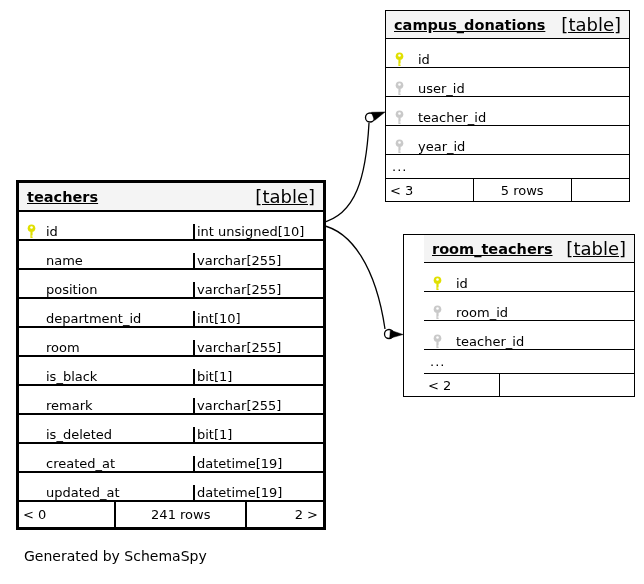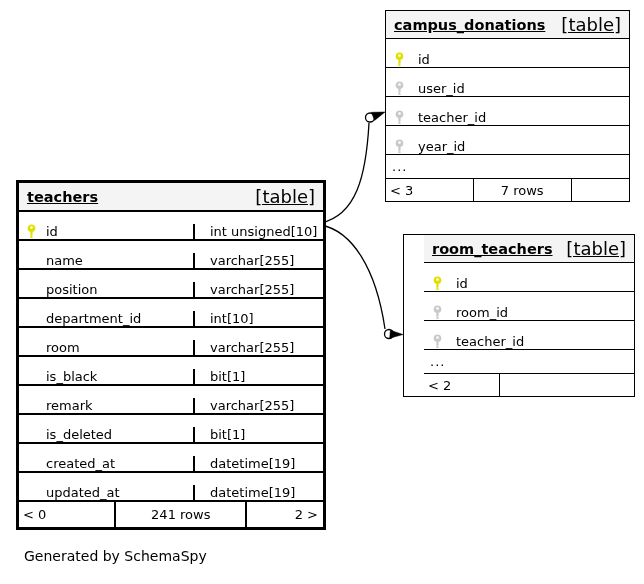--- a/index.html
+++ b/index.html
@@ -21,21 +21,21 @@
   .focus .hdr{border-bottom-width:2px;height:27px;}
   .tname{font-weight:bold;font-size:14.5px;}
   .ttype{font-size:18px;}
 
   .row{display:flex;align-items:flex-end;border-bottom:1px solid #000;height:28px;}
   .focus .row{border-bottom-width:2px;height:27px;}
   .row:last-child{}
   .cell{display:flex;align-items:center;}
   .namecell{flex:1;padding-left:8px;}
   .focus .namecell{flex:none;width:167px;border-right:2px solid #000;padding-left:7px;}
-  .typecell{flex:1;padding-left:15px;}
+  .typecell{flex:1;padding-left:2px;}
   .key{width:12px;display:inline-flex;align-items:center;margin-right:12px;}
   .focus .key{margin-right:8px;}
   .row.ellipsis{height:23px;align-items:center;padding-left:6px;letter-spacing:1px;}
 
   .ftr{display:flex;align-items:stretch;font-size:13px;}
   .ftr{height:22px;}
   .focus .ftr{height:25px;}
   .f-left{width:34%;border-right:1px solid #000;display:flex;align-items:center;padding-left:4px;}
   .f-mid{width:40%;border-right:1px solid #000;display:flex;align-items:center;justify-content:center;}
   .f-right{flex:1;display:flex;align-items:center;justify-content:flex-end;padding-right:5px;}
@@ -201,21 +201,21 @@
               <path d="M4.4 7.4 L4.4 14 L6.6 14 L6.6 12.6 L5.6 12.6 L5.6 11.4 L6.6 11.4 L6.6 7.4 Z" fill="#c9c9c9"></path>
             </svg>
           </span>
           <span>year_id</span>
         </div>
       </div>
     </div>
   <div class="row ellipsis">...</div>
   <div class="ftr">
     <span class="f-left">&lt; 3</span>
-    <span class="f-mid">7 rows</span>
+    <span class="f-mid">5 rows</span>
     <span class="f-right"></span>
   </div>
 </div>
 
 <div class="tbl" style="left:403px;top:234px;width:210px;padding-left:20px;">
   <div class="hdr">
     <span class="tname">room_teachers</span>
     <span class="ttype">[table]</span>
   </div>
   <div class="rows">

